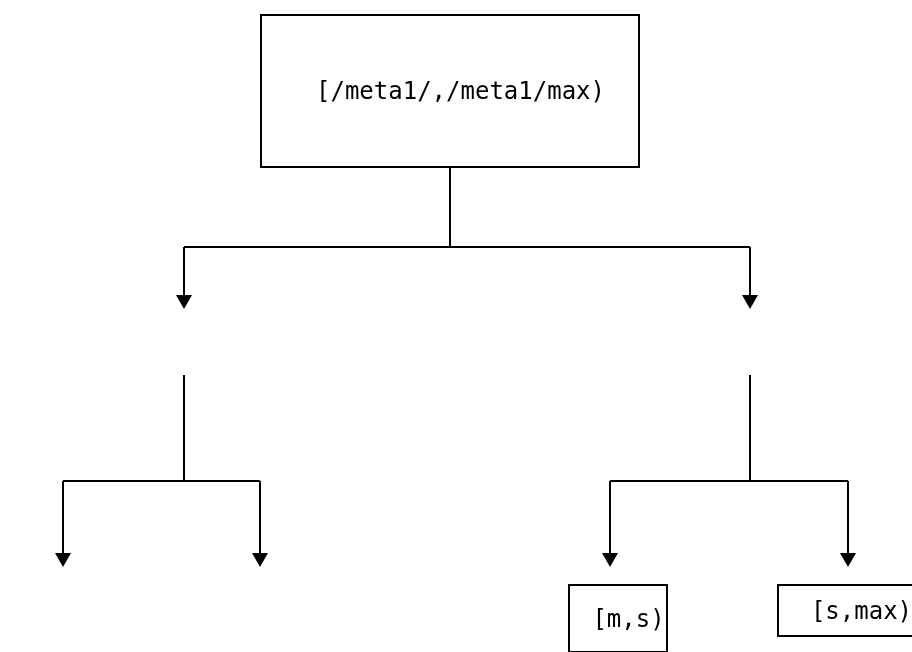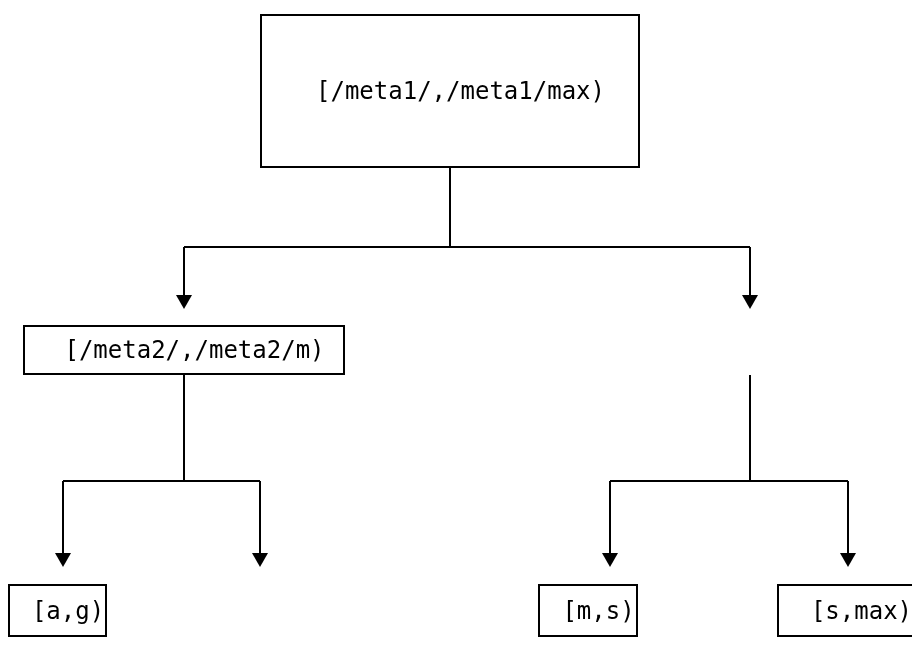--- a/index.html
+++ b/index.html
@@ -76,23 +76,21 @@
       <line x1="610" y1="481" x2="848" y2="481"></line>
       <line x1="610" y1="481" x2="610" y2="554"></line>
       <polygon points="602,553 618,553 610,567"></polygon>
       <line x1="848" y1="481" x2="848" y2="554"></line>
       <polygon points="840,553 856,553 848,567"></polygon>
     </g>
   </svg>
 
   <div class="node" style="left:260px; top:14px; width:380px; height:154px;">[/meta1/,/meta1/max)</div>
 
-  <div class="node" style="left:23px; top:325px; width:322px; height:50px;">[/meta2/,/meta2/m)</div>
 
 
-  <div class="node" style="left:8px; top:584px; width:99px; height:53px;">[a,g)</div>
 
 
-  <div class="node" style="left:538px; top:584px; width:100px; height:53px;">[m,s)</div>
+  <div class="node" style="left:568px; top:584px; width:100px; height:69px;">[m,s)</div>
 
   <div class="node" style="left:777px; top:584px; width:148px; height:53px;">[s,max)</div>
 
 </div>
 
 </body></html>

